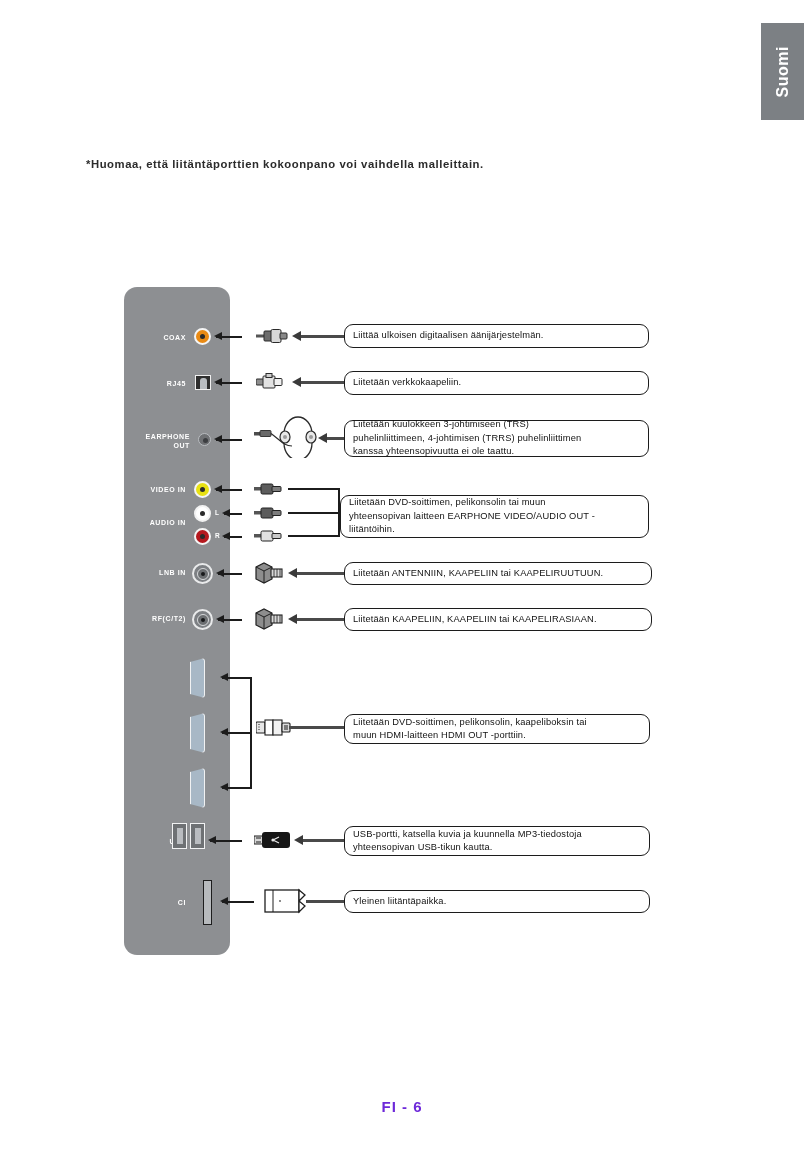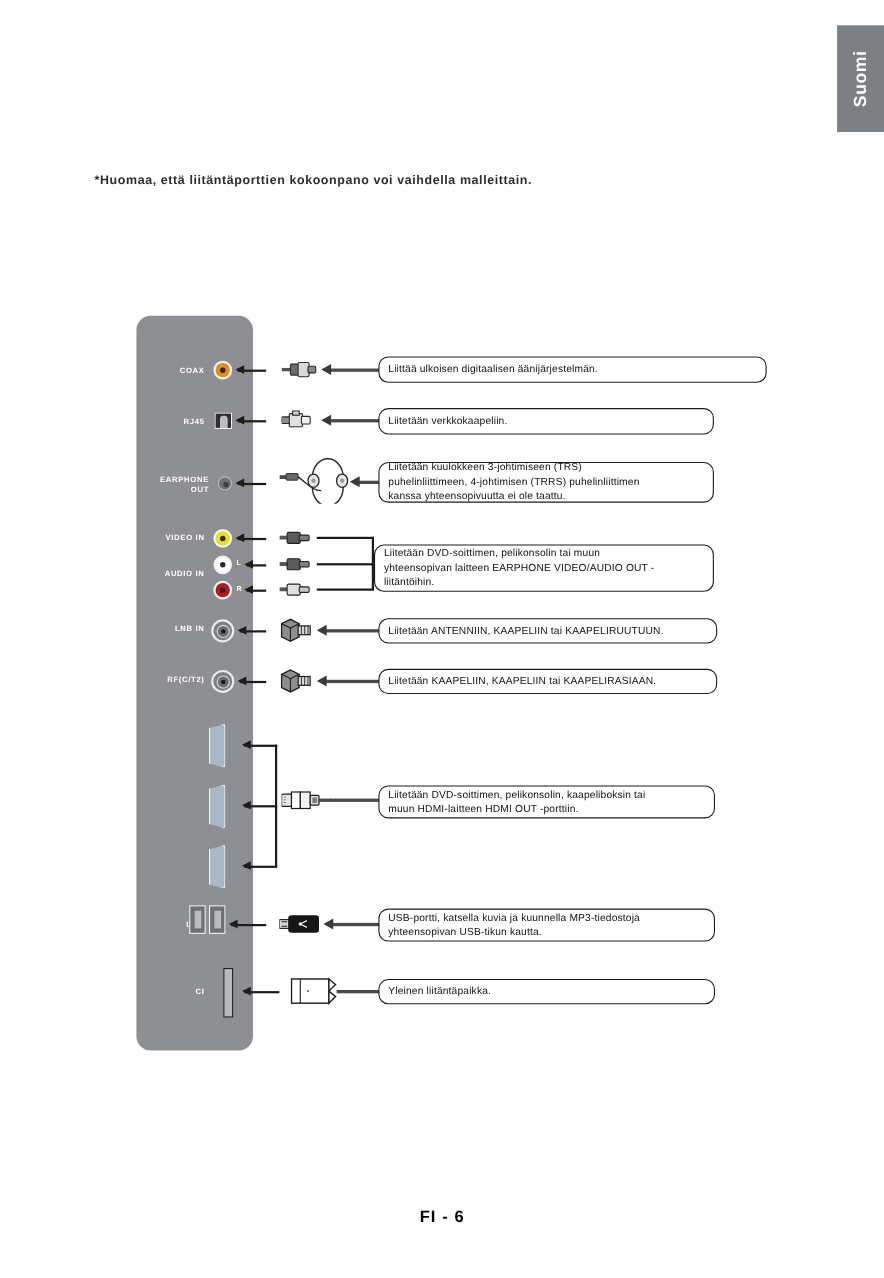--- a/index.html
+++ b/index.html
@@ -110,21 +110,21 @@
     display:flex;align-items:center;padding:4px 8px;
   }
   .callout p{
     margin:0;font-size:9.3px;line-height:1.45;color:#111111;letter-spacing:.15px;
   }
   
   .icon-wrap{position:absolute;}
   
   .footer{
     position:absolute;left:0;top:1098px;width:804px;text-align:center;
-    font-size:15px;font-weight:bold;letter-spacing:1px;color:#000000;
+    font-size:15px;font-weight:bold;letter-spacing:1px;color:#6d28d9;
   }
 </style>
 </head>
 <body>
 
 <div class="lang-tab">
   <span>Suomi</span>
 </div>
 
 <div class="note">*Huomaa, että liitäntäporttien kokoonpano voi vaihdella malleittain.</div>
@@ -141,21 +141,21 @@
 <div class="icon-wrap" style="left:256px;top:328px;">
   <svg width="34" height="16" viewBox="0 0 34 16">
     <rect x="0" y="6.5" width="9" height="3" fill="#555"></rect>
     <rect x="8" y="3" width="8" height="10" rx="1" fill="#6d6d6d" stroke="#2a2a2a" stroke-width="1"></rect>
     <rect x="15" y="1.5" width="10" height="13" rx="1.5" fill="#d9d9d9" stroke="#2a2a2a" stroke-width="1"></rect>
     <rect x="24" y="5" width="7" height="6" rx="1" fill="#888" stroke="#2a2a2a" stroke-width="1"></rect>
   </svg>
 </div>
 <div class="thick-line" style="left:296px;top:334.5px;width:50px;"></div>
 <div class="arrow-left thick" style="left:292px;top:330.5px;"></div>
-<div class="callout" style="left:344px;top:324px;width:353px;height:24px;">
+<div class="callout" style="left:344px;top:324px;width:305px;height:24px;">
   <p>Liittää ulkoisen digitaalisen äänijärjestelmän.</p>
 </div>
 
 <div class="panel-label" style="left:140px;top:380px;width:46px;">RJ45</div>
 <div class="rj45" style="left:195px;top:375px;"></div>
 <div class="leader h-line" style="left:216px;top:382px;width:26px;"></div>
 <div class="arrow-left" style="left:214px;top:378px;"></div>
 
 <div class="icon-wrap" style="left:256px;top:373px;">
   <svg width="32" height="18" viewBox="0 0 32 18">

